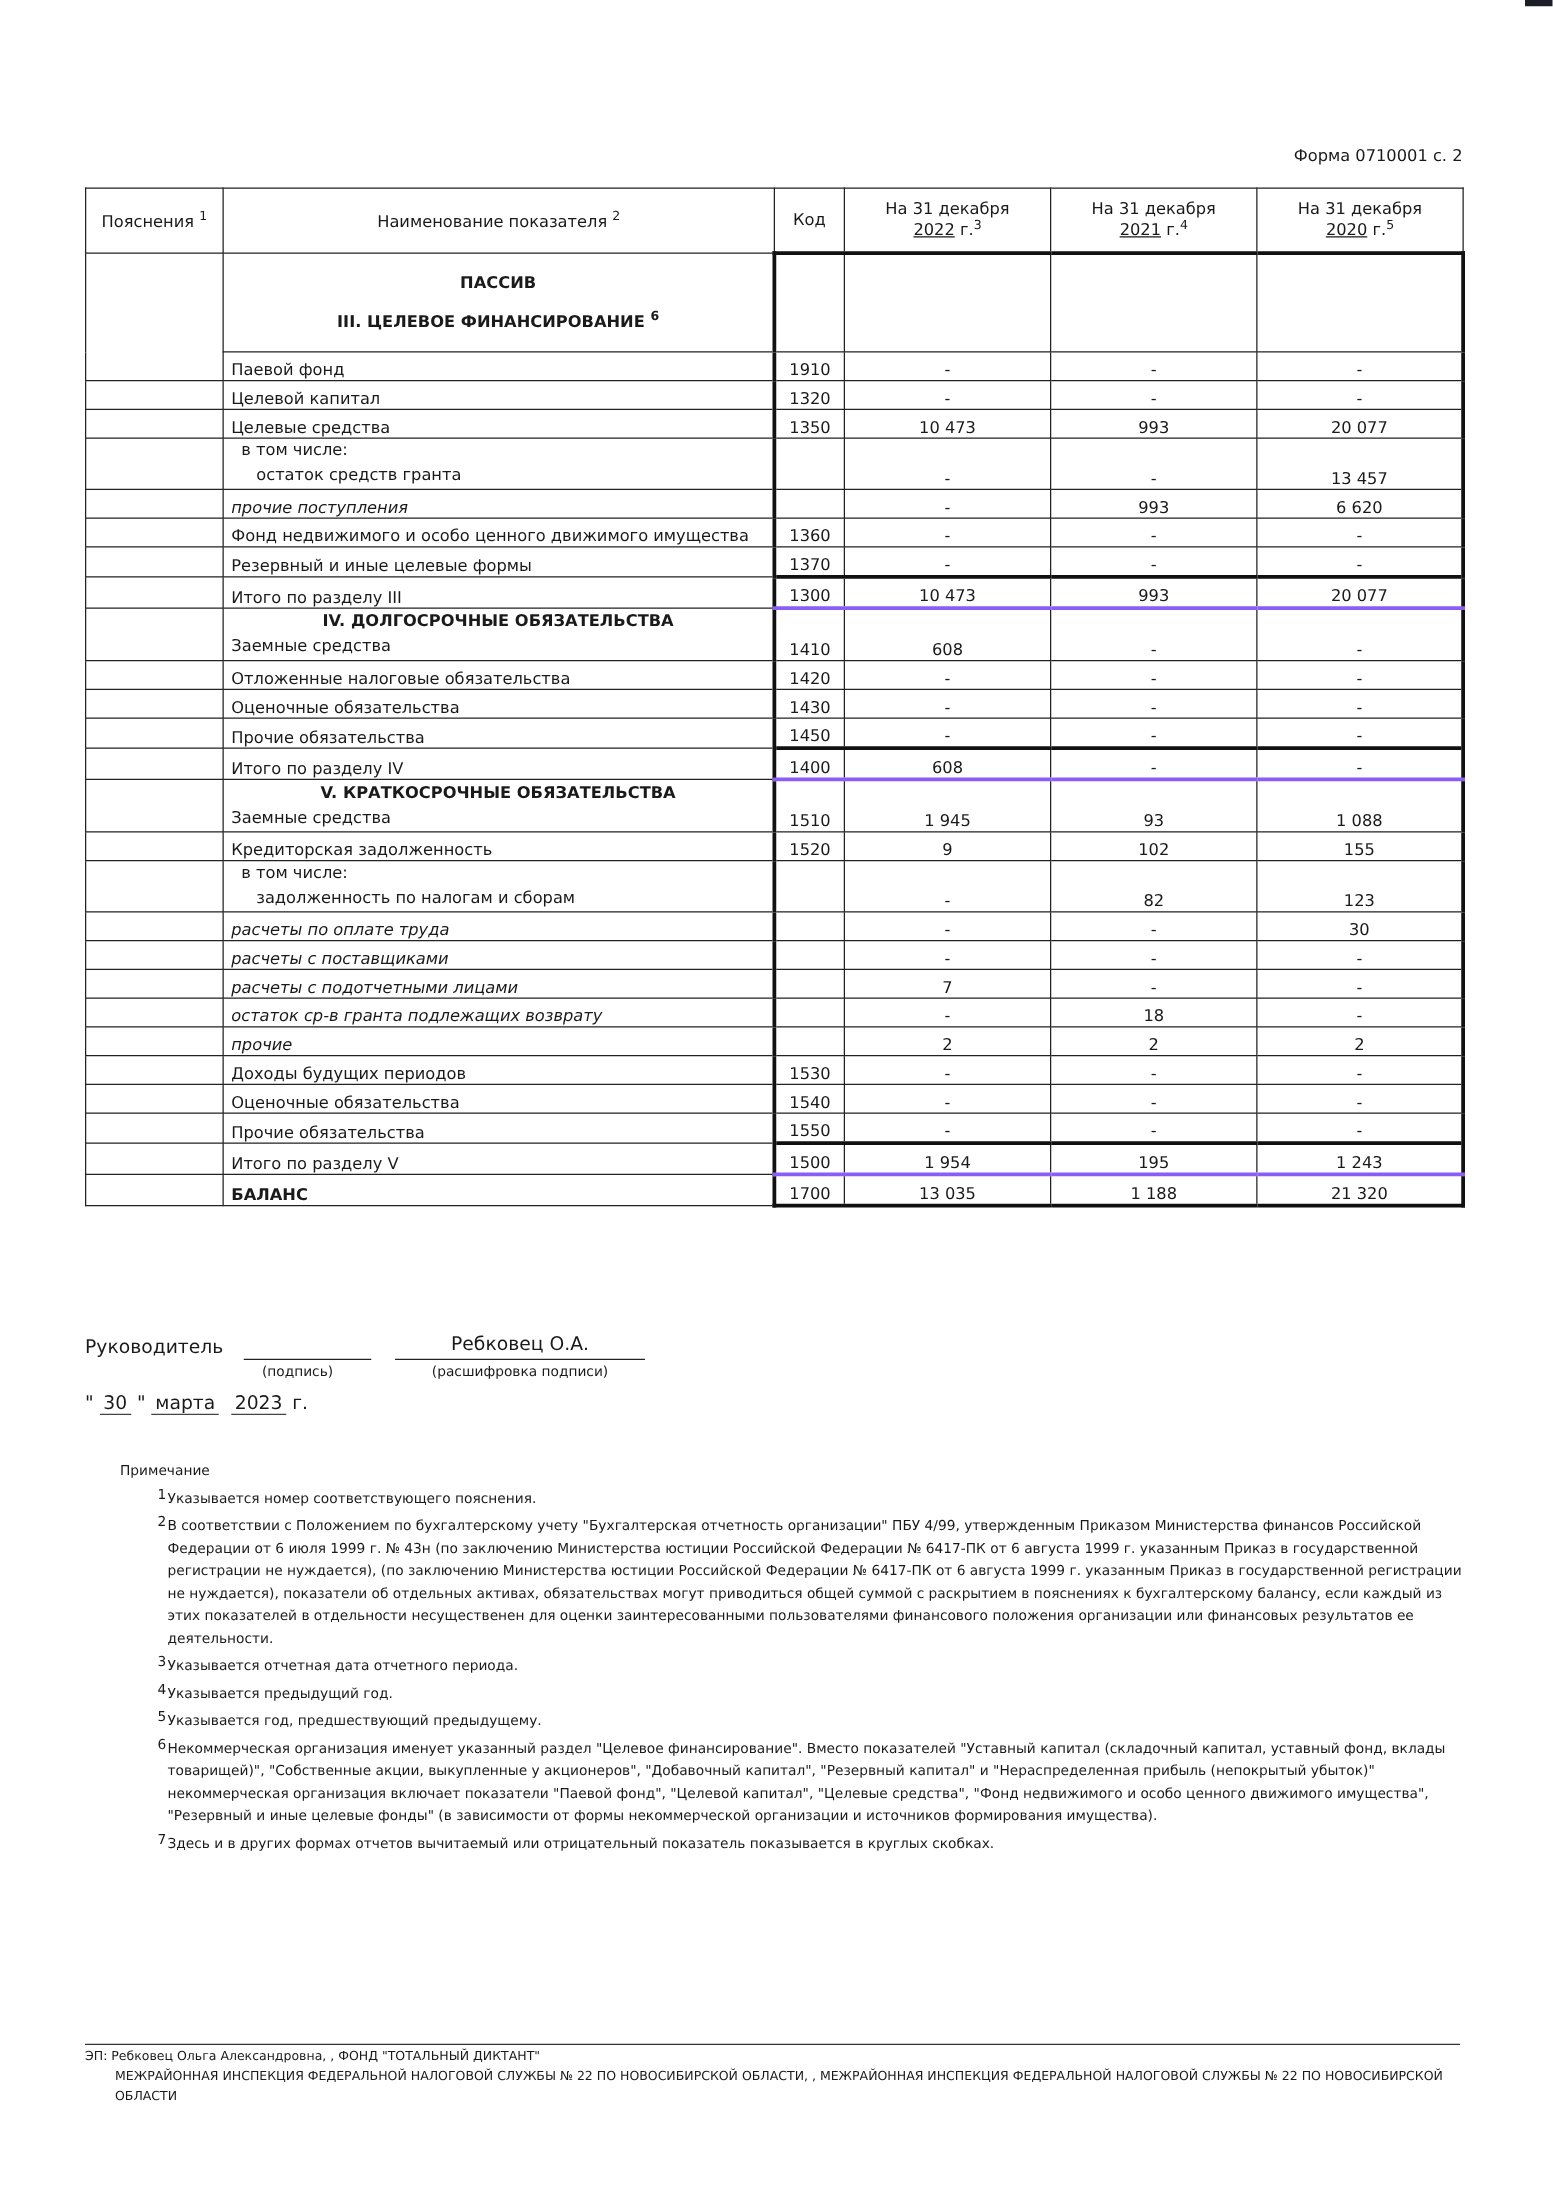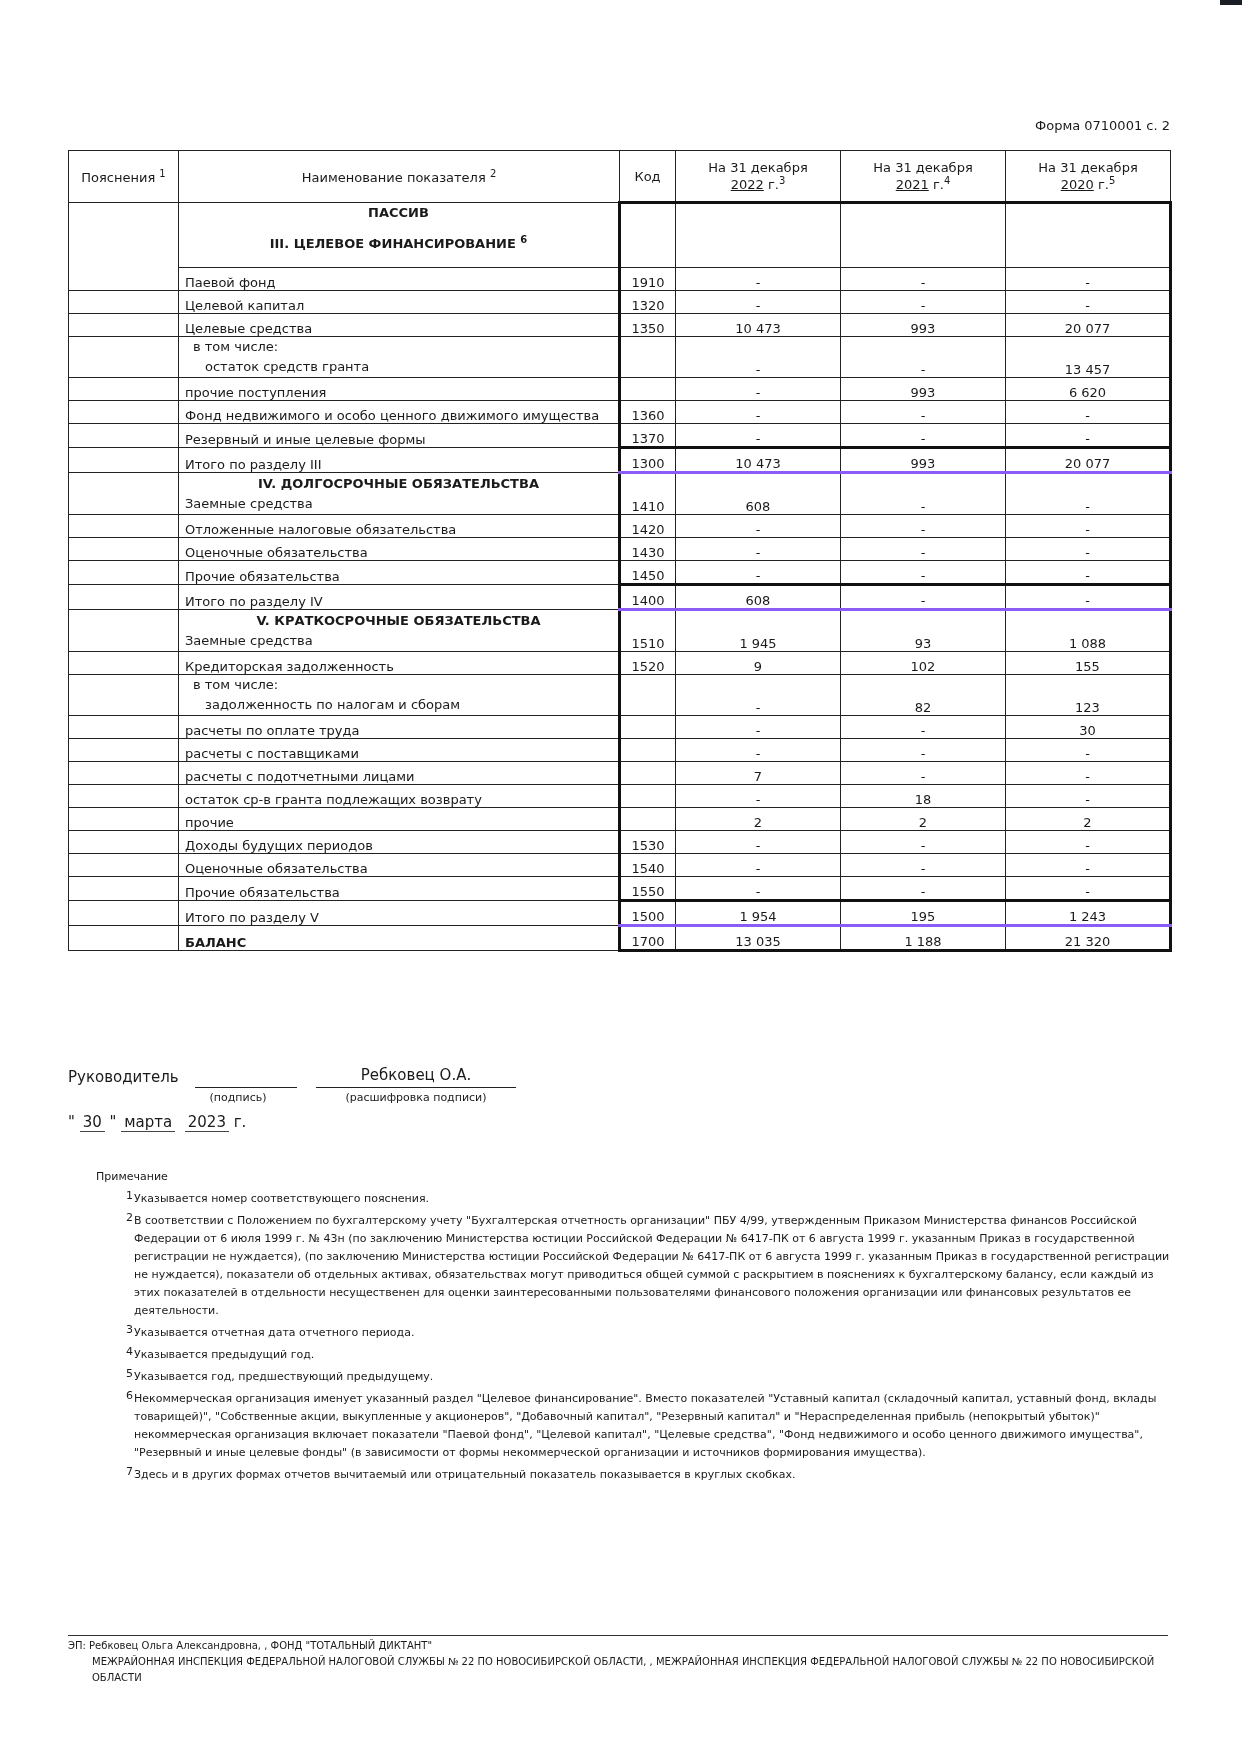--- a/index.html
+++ b/index.html
@@ -26,22 +26,22 @@
   table.balance th { font-weight: normal; height: 50px; vertical-align: middle; font-size: 13px; }
   table.balance th sup, .note-num { font-size: 10px; }
   .th-date .u { text-decoration: underline; }
   td.name { text-align: left; }
   td.code { text-align: center; border-left: 3px solid #111 !important; }
   td.val { text-align: center; }
   td.v3 { border-right: 3px solid #111 !important; }
   tr.first td.code, tr.first td.val { border-top: 3px solid #111; }
   tr.tall td { height: 40px; }
   tr.top-section td { height: 62px; vertical-align: top; }
-  tr.top-section td.name { vertical-align: top; padding-top: 2px; border-radius: 12px; }
-  td.indent2 { padding-left: 28px; }
+  tr.top-section td.name { vertical-align: top; padding-top: 16px; border-radius: 12px; }
+  td.indent2 { padding-left: 28px; font-style: italic; }
   tr.total td.code, tr.total td.val { border-top: 3px solid #111; border-bottom: 3px solid #8b5cf6; }
   tr.balance-row td.name { font-weight: bold; }
   tr.balance-row td.code, tr.balance-row td.val { border-top: 1px solid #a16207; border-bottom: 3px solid #111; }
   .pad-multi div { line-height: 20px; }
 
   .sign { position: absolute; left: 68px; top: 1063px; font-size: 15px; }
   .sign .role { position: absolute; left: 0; top: 5px; white-space: nowrap; }
   .sign .line1 { position: absolute; left: 127px; top: 24px; width: 102px; border-top: 1px solid #222; }
   .sign .line2 { position: absolute; left: 248px; top: 24px; width: 200px; border-top: 1px solid #222; }
   .sign .name { position: absolute; left: 248px; top: 3px; width: 200px; text-align: center; white-space: nowrap; }

